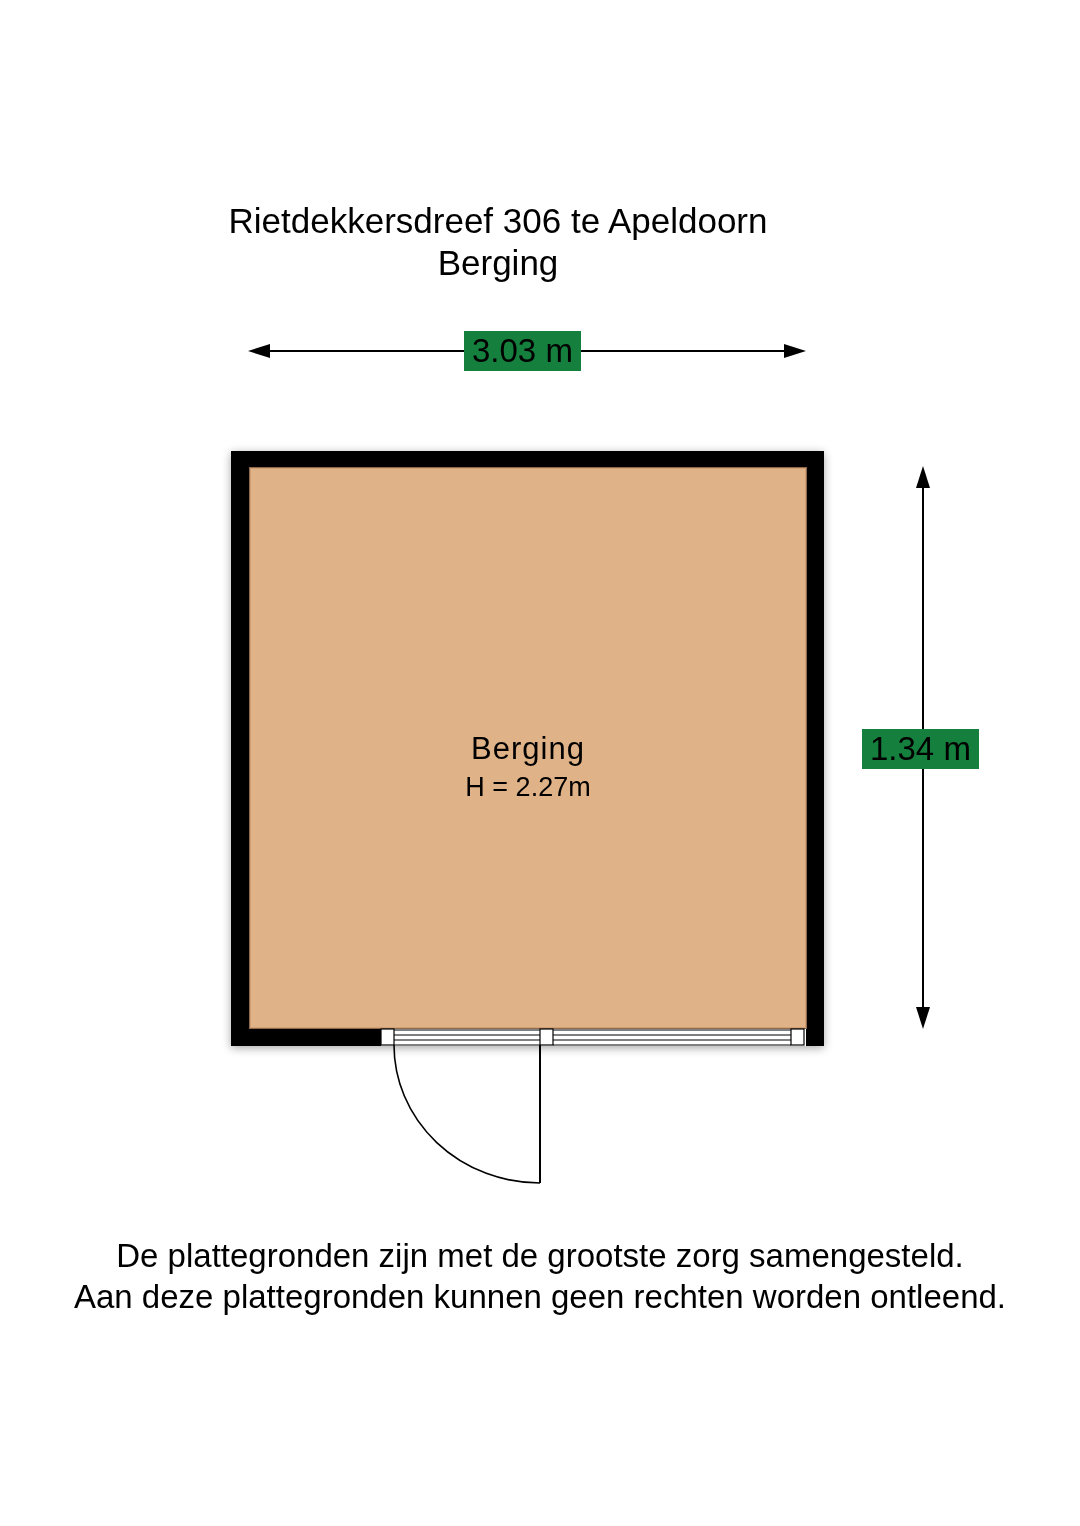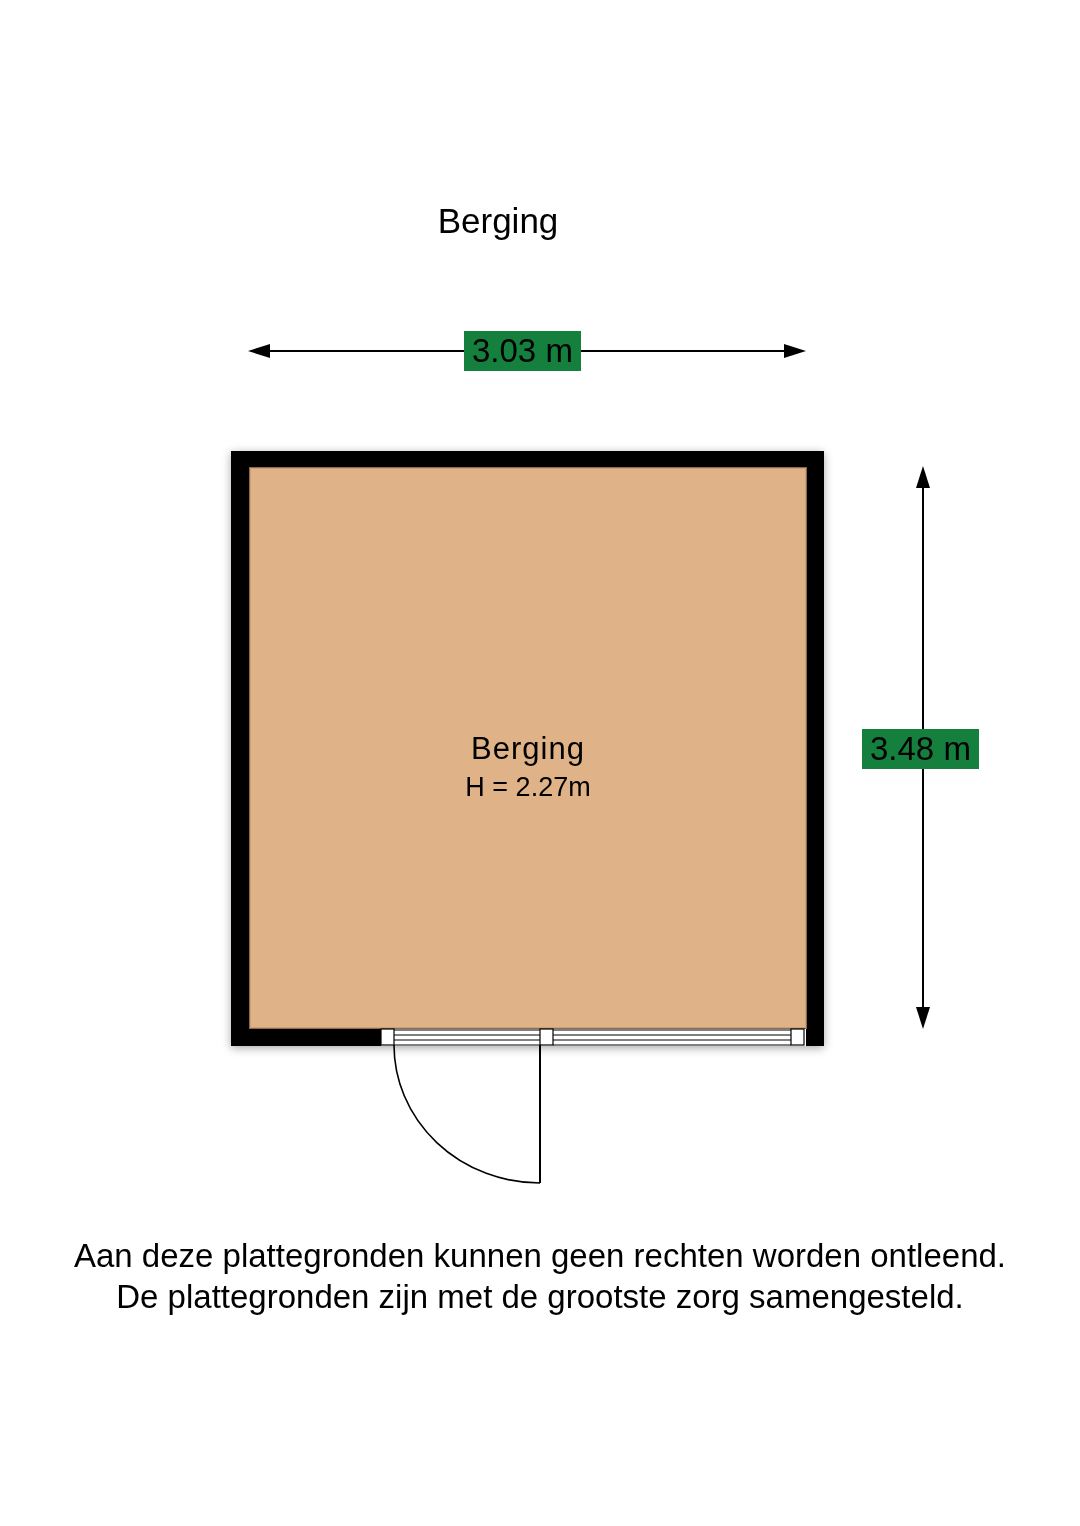--- a/index.html
+++ b/index.html
@@ -71,20 +71,21 @@
       text-align: center;
       font-size: 33px;
       line-height: 41px;
     }
     .disclaimer span { display: block; }
   </style>
 </head>
 <body>
 
 <div class="title-block">
+  <span class="title-line">Rietdekkersdreef 306 te Apeldoorn</span>
   <span class="title-line">Berging</span>
 </div>
 
 <svg class="plan-svg" width="1080" height="1526" viewBox="0 0 1080 1526">
   <defs>
     <filter id="wallShadow" x="-10%" y="-10%" width="120%" height="120%">
       <feGaussianBlur in="SourceAlpha" stdDeviation="5"></feGaussianBlur>
       <feOffset dx="0" dy="2" result="b"></feOffset>
       <feComponentTransfer>
           <feFuncA type="linear" slope="0.35"></feFuncA>
@@ -135,21 +136,21 @@
     <line x1="553" y1="1045" x2="791" y2="1045" stroke="#000" stroke-width="1"></line>
   </g>
 
   <g>
     <line x1="540" y1="1045" x2="540" y2="1183" stroke="#000" stroke-width="2"></line>
     <path d="M394,1045 A146,138 0 0 0 540,1183" fill="none" stroke="#000" stroke-width="1.6"></path>
   </g>
 </svg>
 
 <div class="dim-label dim-width">3.03 m</div>
-<div class="dim-label dim-height">3.48 m</div>
+<div class="dim-label dim-height">1.34 m</div>
 
 <div class="room-label room-name">Berging</div>
 <div class="room-label room-height">H = 2.27m</div>
 
 <div class="disclaimer">
+  <span>De plattegronden zijn met de grootste zorg samengesteld.</span>
   <span>Aan deze plattegronden kunnen geen rechten worden ontleend.</span>
-  <span>De plattegronden zijn met de grootste zorg samengesteld.</span>
 </div>
 
 </body></html>

